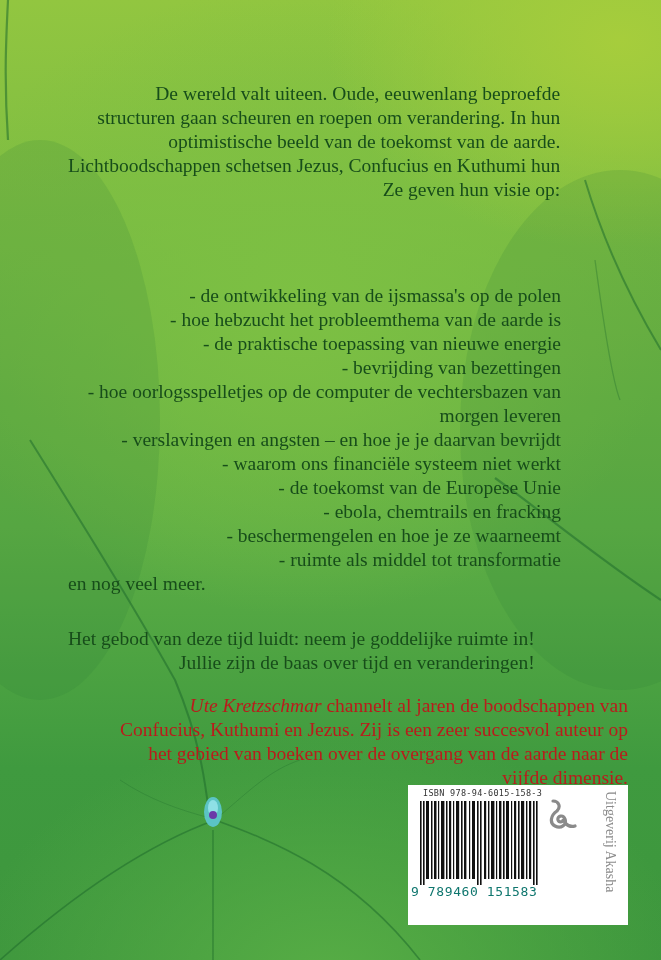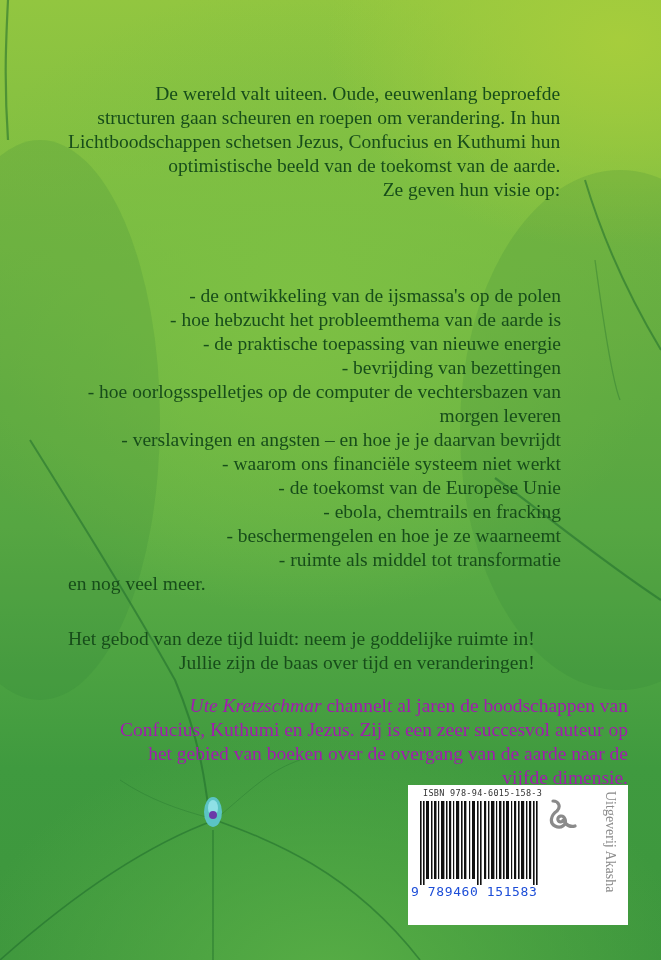--- a/index.html
+++ b/index.html
@@ -16,36 +16,36 @@
     .content {
       position: absolute; left: 68px; top: 0; width: 560px;
       font-size: 19.5px; line-height: 24px; color: #174d1a;
     }
     .para { position: absolute; left: 0; margin: 0; }
     .intro { top: 82px; }
     .list { top: 284px; list-style: none; padding: 0; }
     .list li { text-indent: -13px; padding-left: 13px; margin: 0; text-align: right; }
     .closer { top: 572px; }
     .command { top: 627px; }
-    .bio { top: 694px; color: #a21caf; width: 560px; }
+    .bio { top: 694px; color: #b91c1c; width: 560px; }
     .bio .author { font-style: italic; }
     .line { display: block; white-space: nowrap; text-align: right; }
 
     .barcode-box {
       position: absolute; left: 408px; top: 785px; width: 220px; height: 140px;
       background: #ffffff;
     }
     .isbn-label {
       position: absolute; left: 15px; top: 3px;
       font-family: "DejaVu Sans Mono", monospace; font-size: 8.5px; color: #333; letter-spacing: 0.3px;
     }
     .bars { position: absolute; left: 12px; top: 16px; width: 118px; height: 84px; }
     .digits {
       position: absolute; left: 3px; top: 99px;
-      font-family: "DejaVu Sans Mono", monospace; font-size: 13px; color: #1d4ed8; letter-spacing: 0.6px;
+      font-family: "DejaVu Sans Mono", monospace; font-size: 13px; color: #0f766e; letter-spacing: 0.6px;
     }
     .publisher-logo { position: absolute; left: 137px; top: 14px; width: 32px; height: 32px; }
     .publisher-name {
       position: absolute; left: 170px; top: 6px; width: 40px; height: 108px;
       writing-mode: vertical-rl; font-family: "Liberation Serif", serif;
       font-size: 14px; color: #8a8a8a; text-align: left;
     }
   </style>
 </head>
 <body>
@@ -71,22 +71,22 @@
     <ellipse cx="213" cy="812" rx="9" ry="15" fill="#5bc4c4"></ellipse>
     <ellipse cx="213" cy="808" rx="5" ry="8" fill="#8fe0e6"></ellipse>
     <circle cx="213" cy="815" r="4" fill="#6b3aa8"></circle>
   </g>
 </svg>
 
 <main class="content">
   <div class="para intro">
     <span class="line">De wereld valt uiteen. Oude, eeuwenlang beproefde</span>
     <span class="line">structuren gaan scheuren en roepen om verandering. In hun</span>
+    <span class="line">optimistische beeld van de toekomst van de aarde.</span>
     <span class="line">Lichtboodschappen schetsen Jezus, Confucius en Kuthumi hun</span>
-    <span class="line">optimistische beeld van de toekomst van de aarde.</span>
     <span class="line">Ze geven hun visie op:</span>
   </div>
 
   <ul class="para list">
     <li>- de ontwikkeling van de ijsmassa's op de polen</li>
     <li>- hoe hebzucht het probleemthema van de aarde is</li>
     <li>- de praktische toepassing van nieuwe energie</li>
     <li>- bevrijding van bezettingen</li>
     <li style="width:480px;">- hoe oorlogsspelletjes op de computer de vechtersbazen van morgen leveren</li>
     <li>- verslavingen en angsten – en hoe je je daarvan bevrijdt</li>

